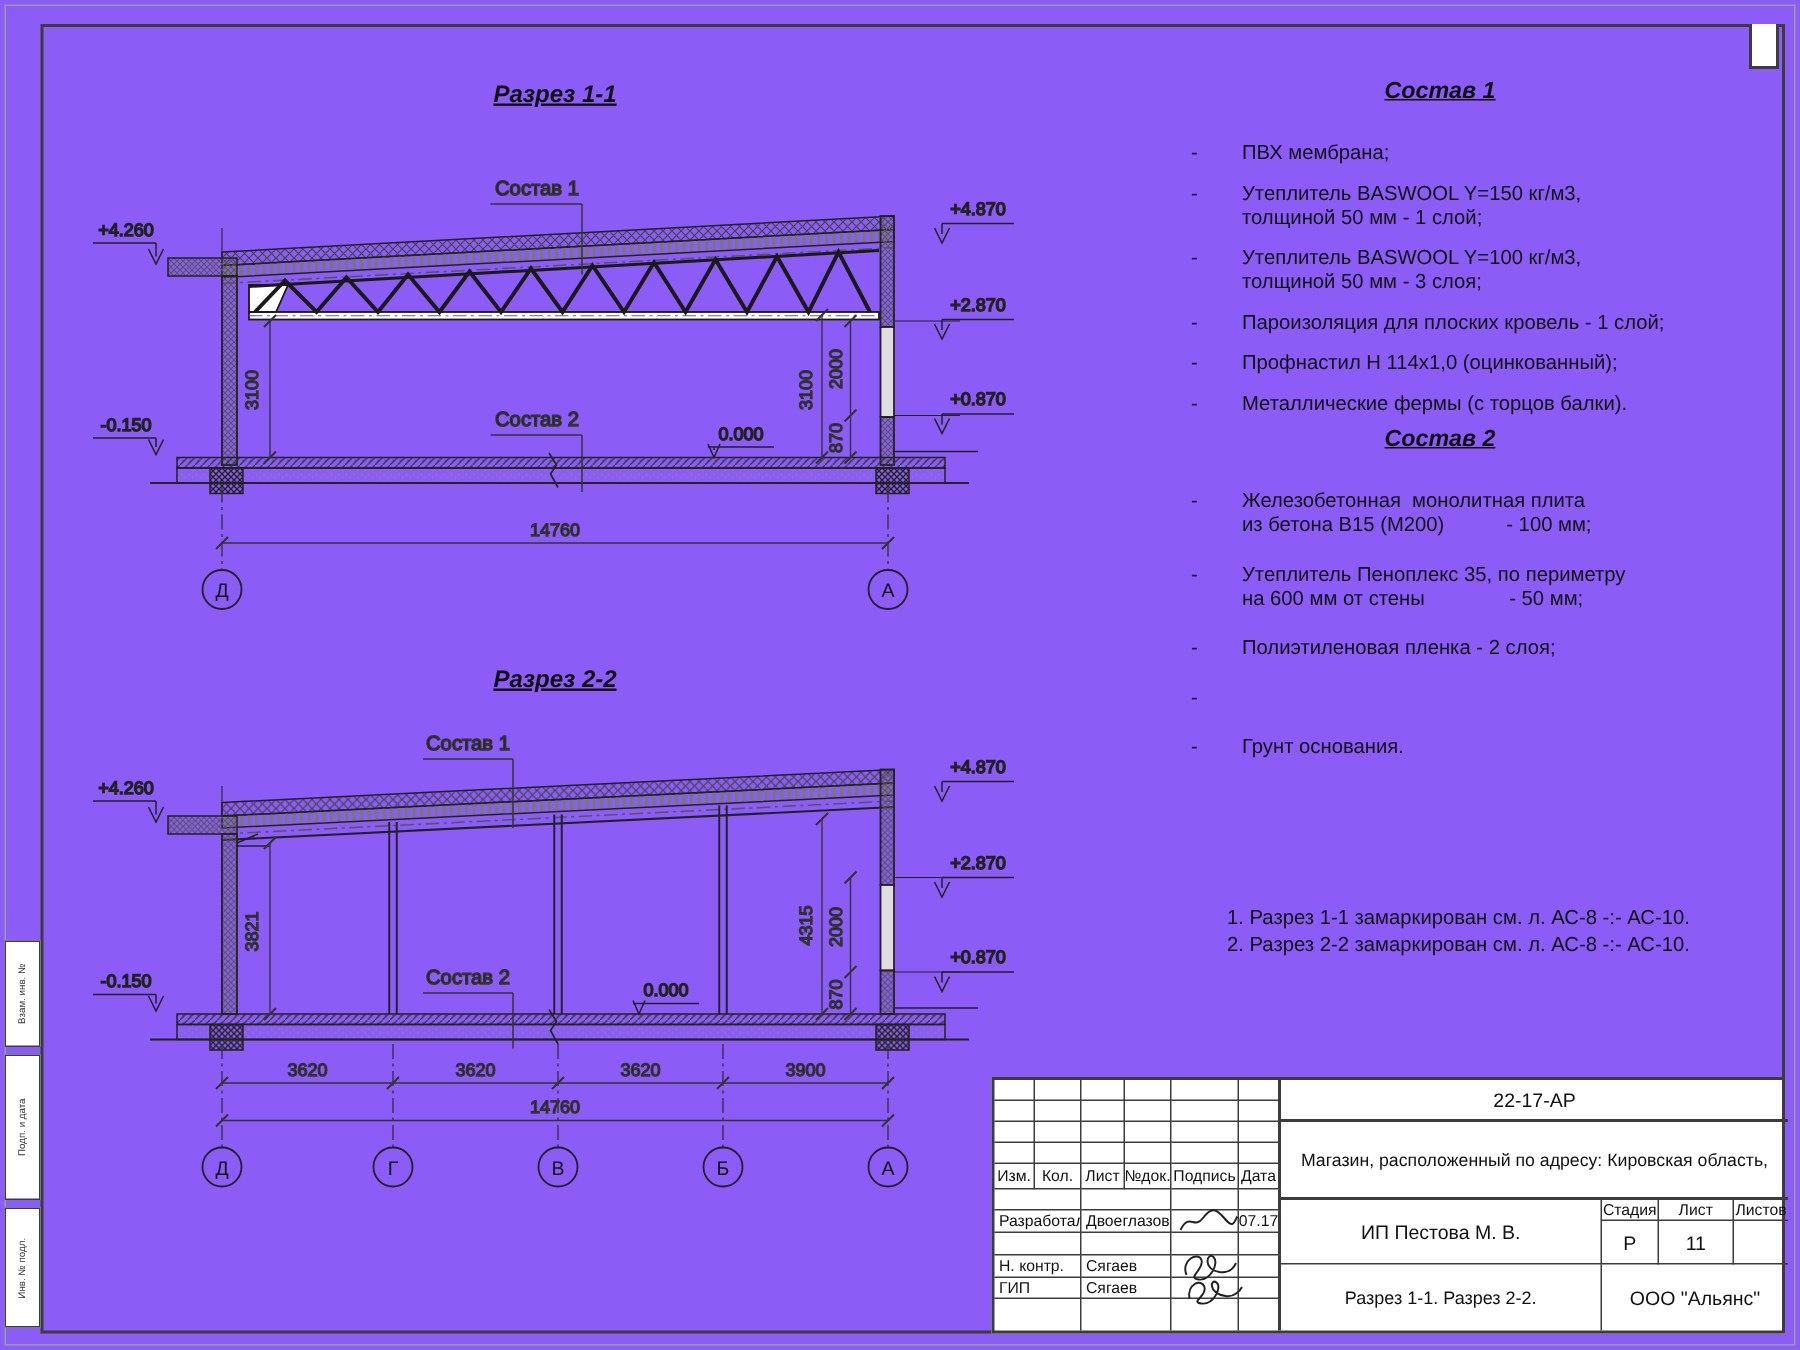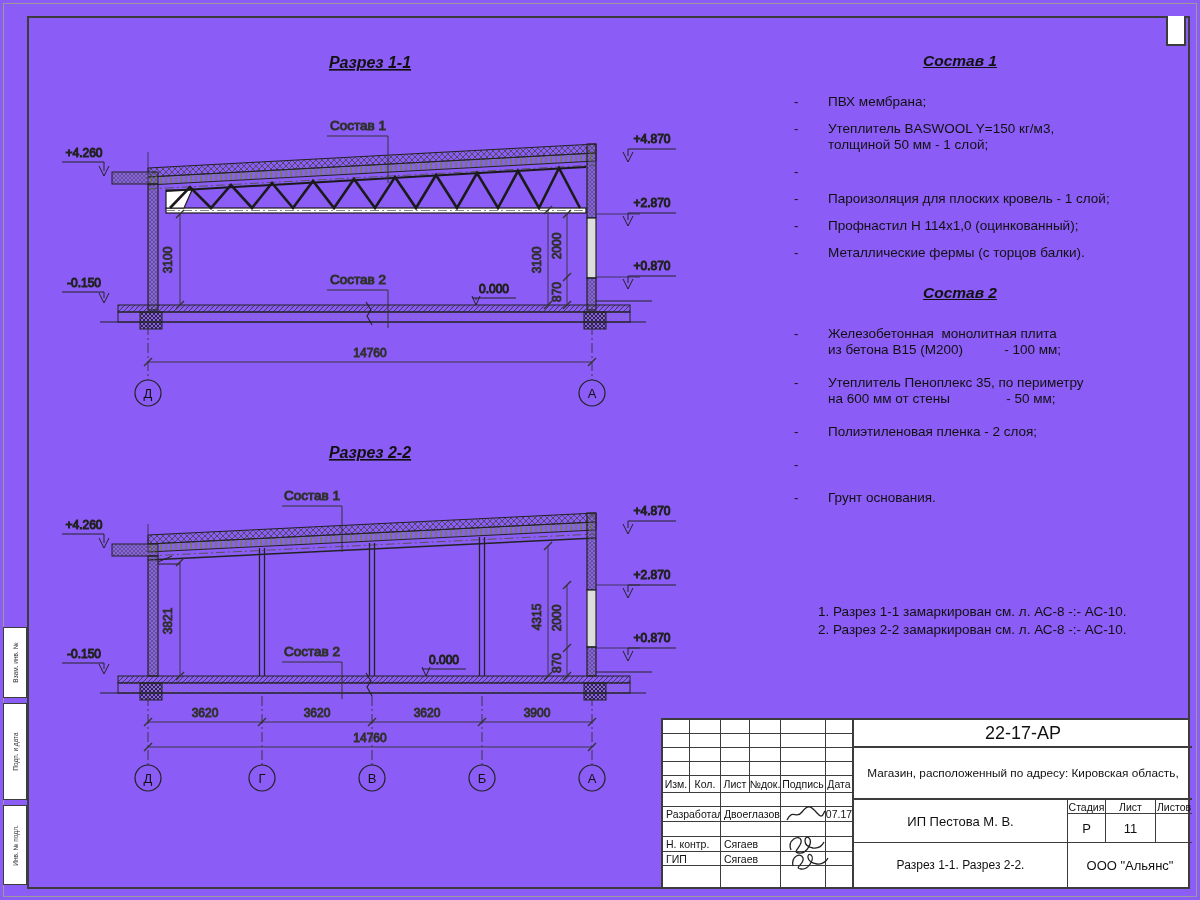--- a/index.html
+++ b/index.html
@@ -328,20 +328,22 @@
         <span class="dash">-</span>
         <span class="txt">ПВХ мембрана;</span>
       </div>
     <div class="comp-item">
         <span class="dash">-</span>
         <span class="txt">Утеплитель BASWOOL Y=150 кг/м3,
 толщиной 50 мм - 1 слой;</span>
       </div>
     <div class="comp-item">
         <span class="dash">-</span>
+        <span class="txt">Утеплитель BASWOOL Y=100 кг/м3,
+толщиной 50 мм - 3 слоя;</span>
       </div>
     <div class="comp-item">
         <span class="dash">-</span>
         <span class="txt">Пароизоляция для плоских кровель - 1 слой;</span>
       </div>
     <div class="comp-item">
         <span class="dash">-</span>
         <span class="txt">Профнастил Н 114х1,0 (оцинкованный);</span>
       </div>
     <div class="comp-item">
@@ -432,21 +434,21 @@
     <div class="cell thick-r" style="left:163px;top:117px;width:28px;height:15px;"></div>
     <div class="cell pad" style="left:0;top:132px;width:58px;height:14px;">ГИП</div>
     <div class="cell pad" style="left:58px;top:132px;width:60px;height:14px;">Сягаев</div>
     <div class="cell" style="left:118px;top:132px;width:45px;height:14px;"></div>
     <div class="cell thick-r" style="left:163px;top:132px;width:28px;height:14px;"></div>
     <div class="cell nb-b" style="left:0;top:146px;width:58px;height:21px;"></div>
     <div class="cell nb-b" style="left:58px;top:146px;width:60px;height:21px;"></div>
     <div class="cell nb-b" style="left:118px;top:146px;width:45px;height:21px;"></div>
     <div class="cell nb-b thick-r" style="left:163px;top:146px;width:28px;height:21px;"></div>
 
-    <div class="cell ctr nb-r thick-b" style="left:191px;top:0;width:338px;height:28px;font-size:18px;">22-17-АР</div>
+    <div class="cell ctr nb-r thick-b" style="left:191px;top:0;width:338px;height:28px;font-size:13px;">22-17-АР</div>
     <div class="cell nb-r thick-b" style="left:191px;top:28px;width:338px;height:52px;">
       <div style="width:100%;text-align:center;font-size:11.8px;line-height:15px;">
         <div>Магазин, расположенный по адресу: Кировская область,</div>
       </div>
     </div>
     <div class="cell ctr" style="left:191px;top:80px;width:214px;height:43px;font-size:13px;">ИП Пестова М. В.</div>
     <div class="cell ctr nb-b" style="left:191px;top:123px;width:214px;height:44px;font-size:12px;">Разрез 1-1. Разрез 2-2.</div>
     <div class="cell ctr" style="left:405px;top:80px;width:38px;height:14px;">Стадия</div>
     <div class="cell ctr" style="left:443px;top:80px;width:50px;height:14px;">Лист</div>
     <div class="cell ctr nb-r" style="left:493px;top:80px;width:36px;height:14px;">Листов</div>

